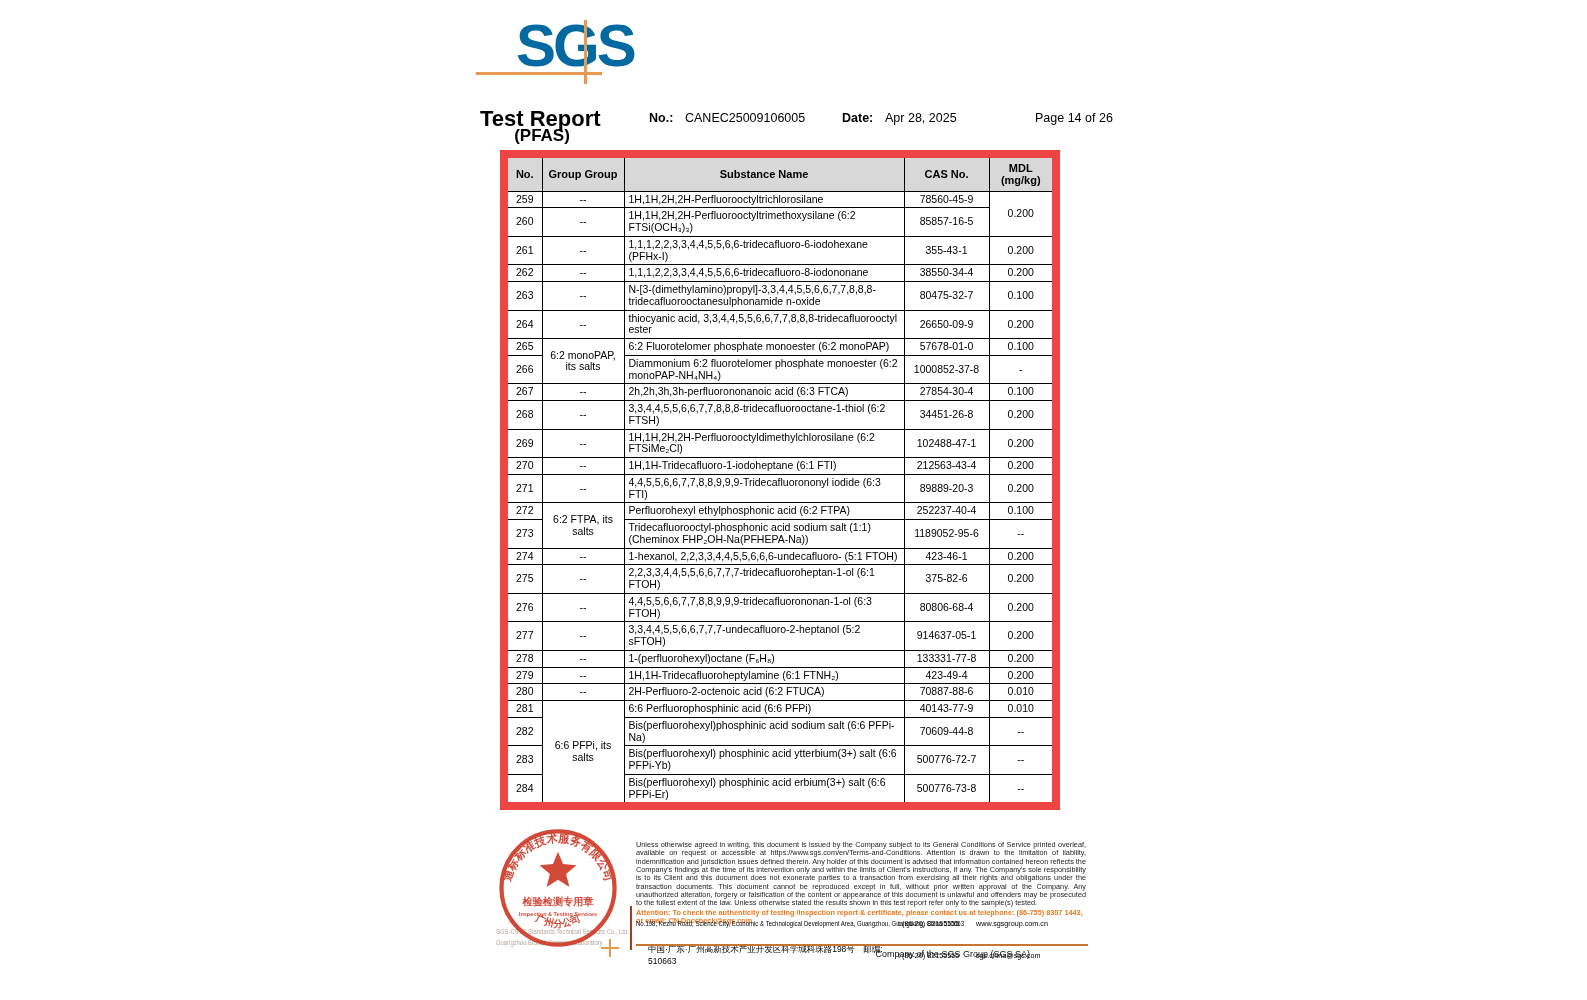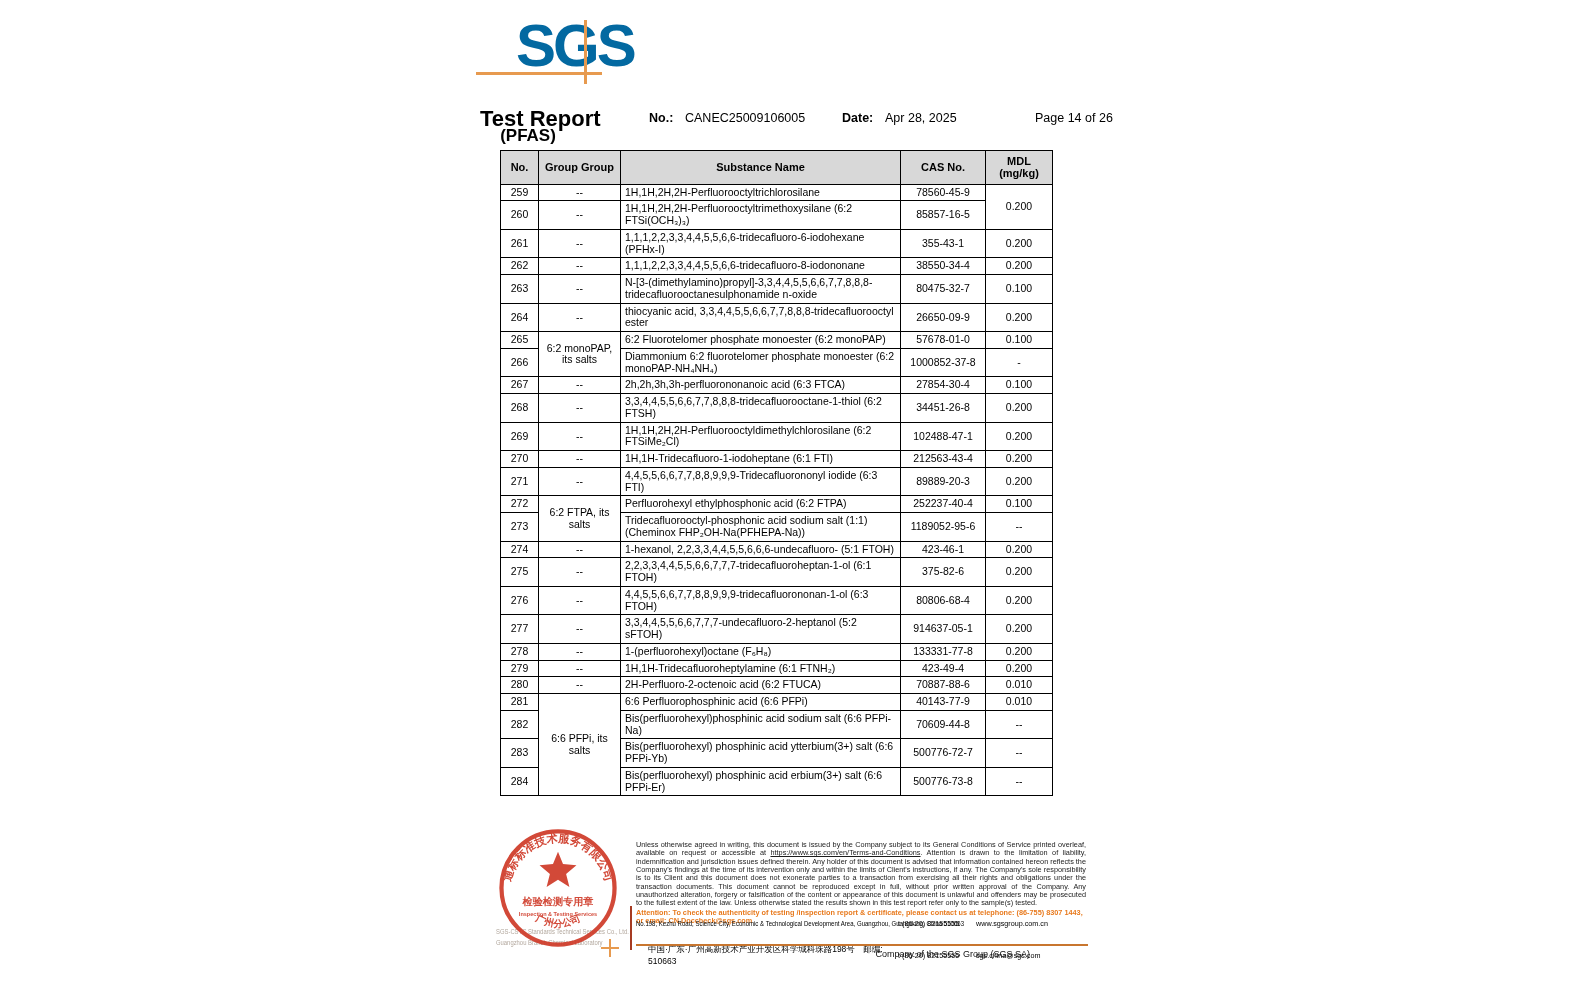--- a/index.html
+++ b/index.html
@@ -9,48 +9,48 @@
   }
   .doc { position:absolute; left:470px; top:0; width:660px; height:1000px; background:#fff; }
 
   
   .sgs-logo { position:absolute; left:46px; top:16px; font-size:60px; line-height:1;
     font-weight:bold; letter-spacing:-3px; color:#0369a1; }
   .logo-hline { position:absolute; left:6px; top:72px; width:126px; height:3px; background:#e79a4f; }
   .logo-vline { position:absolute; left:114px; top:20px; width:3px; height:64px; background:#e79a4f; }
 
   .title1 { position:absolute; left:10px; top:106px; font-size:22px; font-weight:bold; }
-  .title2 { position:absolute; left:10px; top:126px; width:96px; text-align:center; font-size:17px; font-weight:bold; }
+  .title2 { position:absolute; left:24px; top:126px; width:96px; text-align:center; font-size:17px; font-weight:bold; }
   .meta { position:absolute; top:111px; font-size:12.5px; white-space:nowrap;padding-left:9px; }
   .m-bold { font-weight:bold; }
   .m-no-label   { left:170px; }
   .m-no-value   { left:206px; }
   .m-date-label { left:363px; }
   .m-date-value { left:406px; }
   .m-page       { left:556px; }
 
   
   table.subst { position:absolute; left:30px; top:150px; width:552px;
     border-collapse:collapse; table-layout:fixed; font-size:10.5px; line-height:1.12; }
   table.subst th, table.subst td { border:1px solid #000; padding:2px 4px; vertical-align:middle; }
-  table.subst { border:1px solid #ef4444; }
+  table.subst { border:8px solid #ef4444; }
   table.subst th { background:#d8d8d8; font-weight:bold; font-size:11px; text-align:center; padding:4px 2px; }
   th.h-mdl { white-space:pre-line; }
   td.c-no, td.c-group, td.c-cas, td.c-mdl { text-align:center; }
   td.c-sub { text-align:left;margin-top:32px; }
 
   
   .stamp-svg { position:absolute; left:24px; top:824px; width:128px; height:128px; opacity:0.92; z-index:3; }
   .company-lines { position:absolute; left:26px; top:926px; width:190px; color:#b3a89e;
     font-size:7px; line-height:1.6; z-index:1; }
   .condense { display:inline-block; transform:scaleX(0.84); transform-origin:0 50%; white-space:nowrap; }
 
   .disclaimer { position:absolute; left:166px; top:841px; width:450px;
     font-size:7.3px; line-height:1.14; text-align:justify; color:#1c1c1c; }
-  .disc-link { text-decoration:underline; }
+  .disc-link { }
   .attention { margin-top:1px; color:#e87a1e; font-weight:bold; text-align:left; }
 
   .addr { position:absolute; left:166px; top:919px; width:452px; font-size:7.2px;
     display:grid; grid-template-columns:262px 78px 1fr; row-gap:16px; align-items:center; }
   .addr .cn { font-size:8.5px;margin-left:12px; }
   .red-vline { position:absolute; left:160px; top:906px; width:2px; height:44px; background:#a63b22; }
   .cross-h { position:absolute; left:131px; top:947px; width:18px; height:2px; background:#e79a4f; }
   .cross-v { position:absolute; left:139px; top:939px; width:2px; height:18px; background:#e79a4f; }
   .rule   { position:absolute; left:166px; top:944px; width:452px; height:2px; background:#c8762f; }
   .member { position:absolute; left:166px; top:949px; width:452px; text-align:right;

